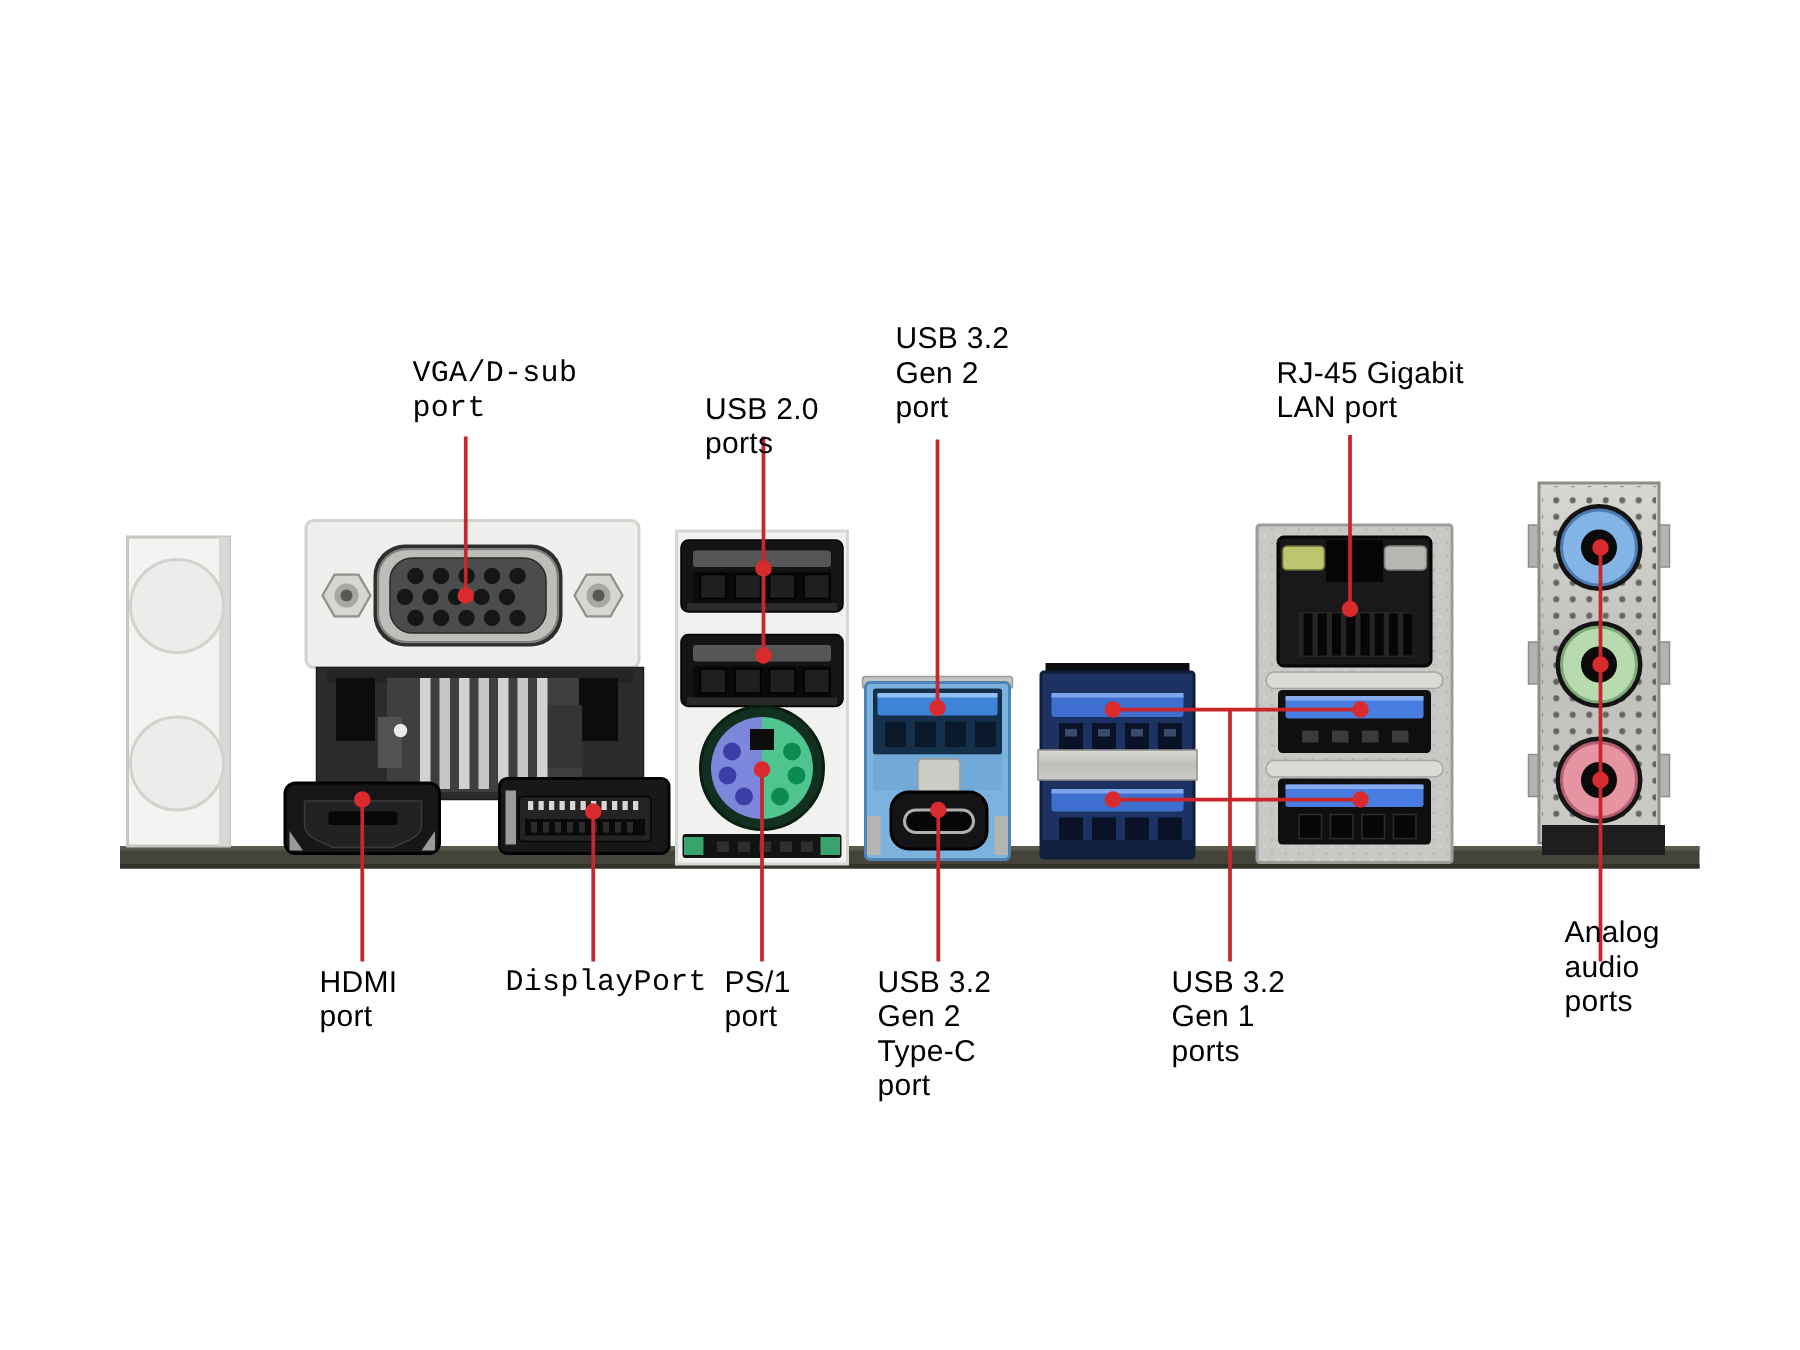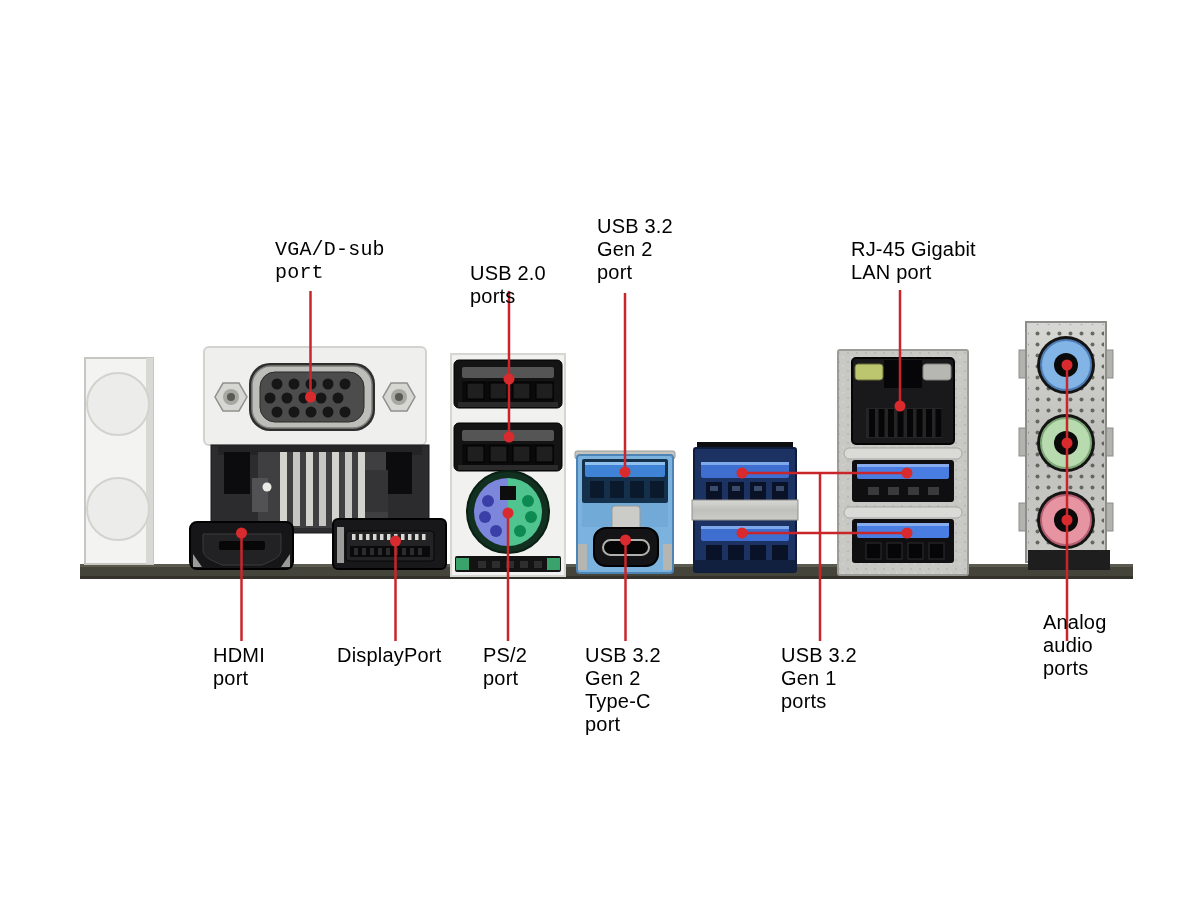--- a/index.html
+++ b/index.html
@@ -378,22 +378,22 @@
 port</div>
   <div class="label" style="left:470px; top:238px;margin-top:24px;">USB 2.0
 ports</div>
   <div class="label" style="left:597px; top:215px;">USB 3.2
 Gen 2
 port</div>
   <div class="label" style="left:851px; top:238px;">RJ-45 Gigabit
 LAN port</div>
   <div class="label" style="left:213px; top:644px;">HDMI
 port</div>
-  <div class="label" style="left:337px; top:644px;">DisplayPort</div>
-  <div class="label" style="left:483px; top:644px;">PS/2
+  <div class="label" style="left:337px; top:644px;font-family:Liberation Mono, monospace;">DisplayPort</div>
+  <div class="label" style="left:483px; top:644px;">PS/1
 port</div>
   <div class="label" style="left:585px; top:644px;">USB 3.2
 Gen 2
 Type-C
 port</div>
   <div class="label" style="left:781px; top:644px;">USB 3.2
 Gen 1
 ports</div>
   <div class="label" style="left:1043px; top:611px;">Analog
 audio

